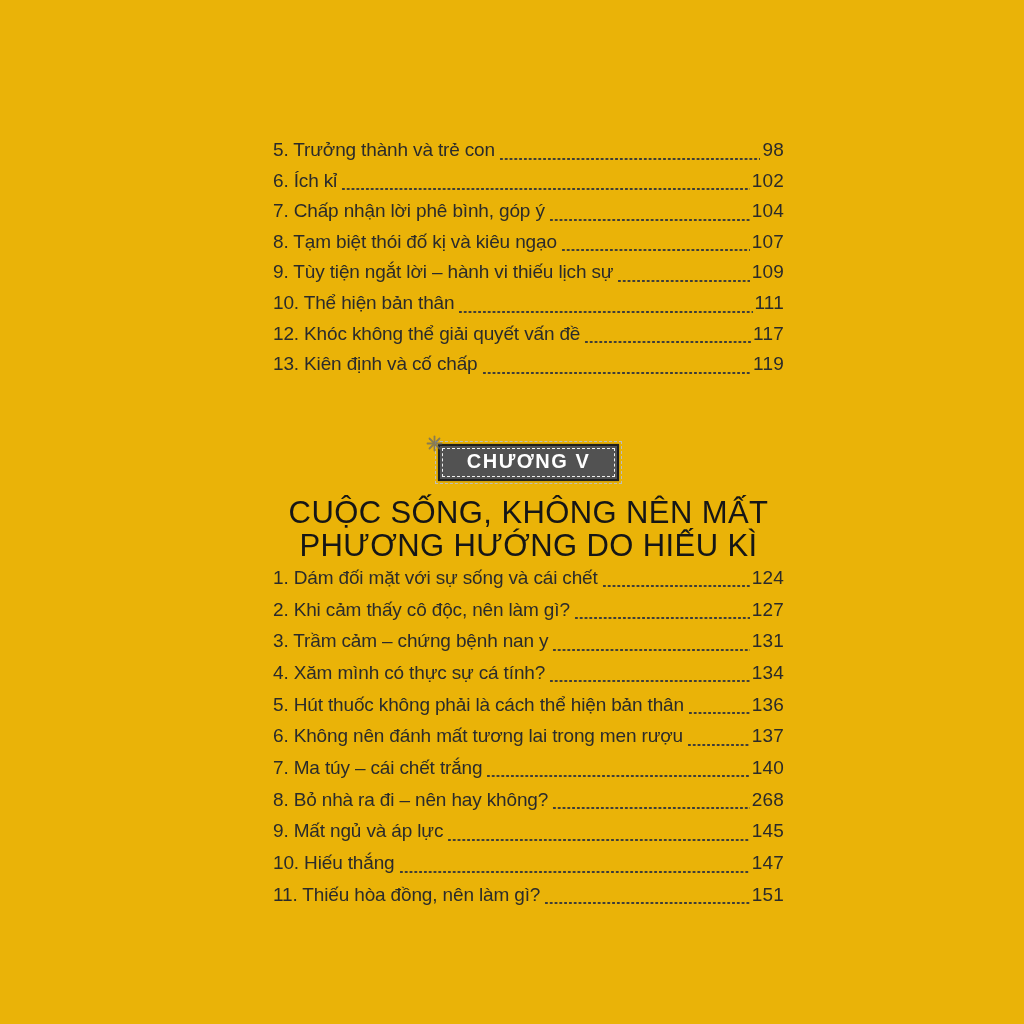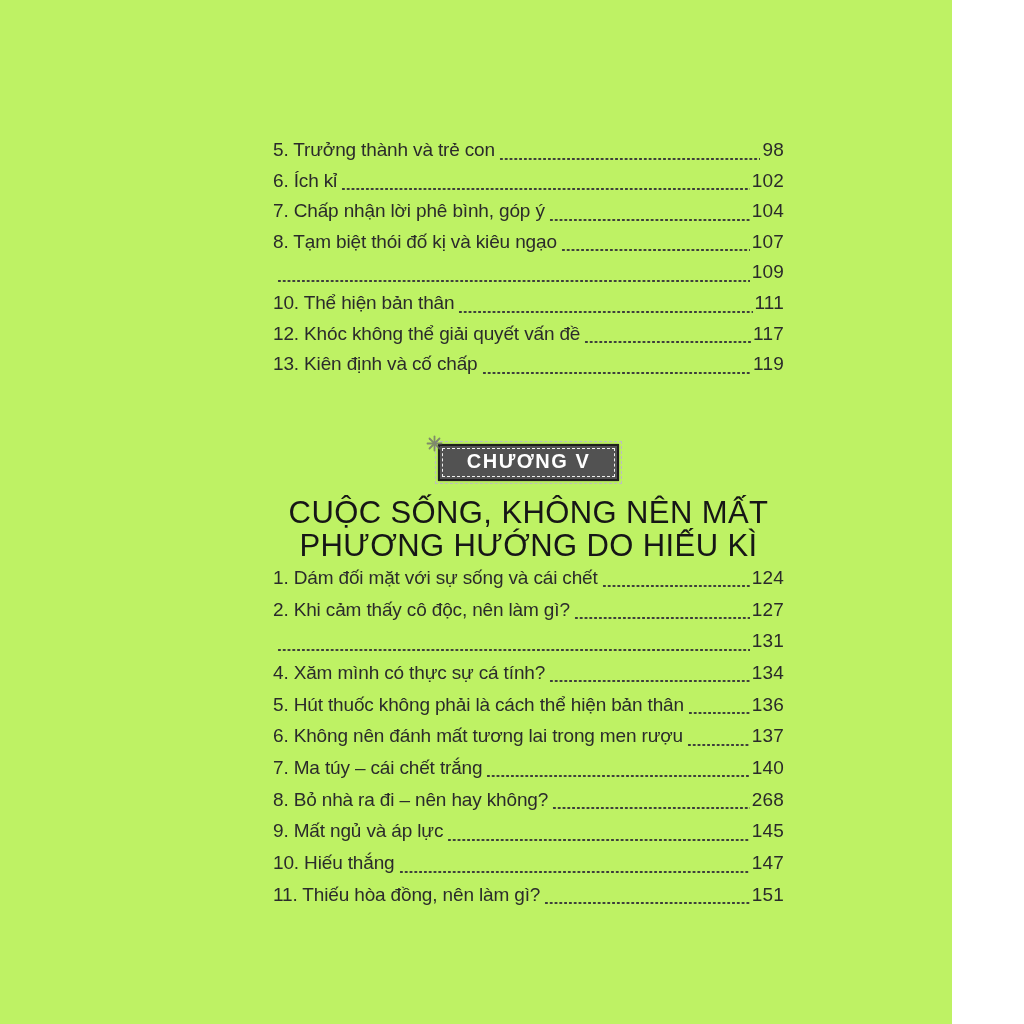--- a/index.html
+++ b/index.html
@@ -5,22 +5,22 @@
   * { box-sizing: border-box; }
   html, body { margin: 0; padding: 0; }
   body {
     width: 1024px; height: 1024px;
     background: #ffffff;
     font-family: "Liberation Sans", sans-serif;
     -webkit-font-smoothing: antialiased;
   }
   .page {
     position: relative;
-    width: 952px; height: 1024px;
-    background: #bef264;
+    width: 1024px; height: 1024px;
+    background: #eab308;
     overflow: hidden;
   }
   .toc {
     position: absolute;
     left: 273px;
     width: 511px;
   }
   .toc-top { top: 135px; }
   .toc-bottom { top: 562px; }
   .toc-row {
@@ -113,20 +113,21 @@
       <span class="toc-label">7. Chấp nhận lời phê bình, góp ý</span>
       <span class="toc-dots"></span>
       <span class="toc-page">104</span>
     </div>
     <div class="toc-row">
       <span class="toc-label">8. Tạm biệt thói đố kị và kiêu ngạo</span>
       <span class="toc-dots"></span>
       <span class="toc-page">107</span>
     </div>
     <div class="toc-row">
+      <span class="toc-label">9. Tùy tiện ngắt lời – hành vi thiếu lịch sự</span>
       <span class="toc-dots"></span>
       <span class="toc-page">109</span>
     </div>
     <div class="toc-row">
       <span class="toc-label">10. Thể hiện bản thân</span>
       <span class="toc-dots"></span>
       <span class="toc-page">111</span>
     </div>
     <div class="toc-row">
       <span class="toc-label">12. Khóc không thể giải quyết vấn đề</span>
@@ -165,20 +166,21 @@
       <span class="toc-label">1. Dám đối mặt với sự sống và cái chết</span>
       <span class="toc-dots"></span>
       <span class="toc-page">124</span>
     </div>
     <div class="toc-row">
       <span class="toc-label">2. Khi cảm thấy cô độc, nên làm gì?</span>
       <span class="toc-dots"></span>
       <span class="toc-page">127</span>
     </div>
     <div class="toc-row">
+      <span class="toc-label">3. Trầm cảm – chứng bệnh nan y</span>
       <span class="toc-dots"></span>
       <span class="toc-page">131</span>
     </div>
     <div class="toc-row">
       <span class="toc-label">4. Xăm mình có thực sự cá tính?</span>
       <span class="toc-dots"></span>
       <span class="toc-page">134</span>
     </div>
     <div class="toc-row">
       <span class="toc-label">5. Hút thuốc không phải là cách thể hiện bản thân</span>

